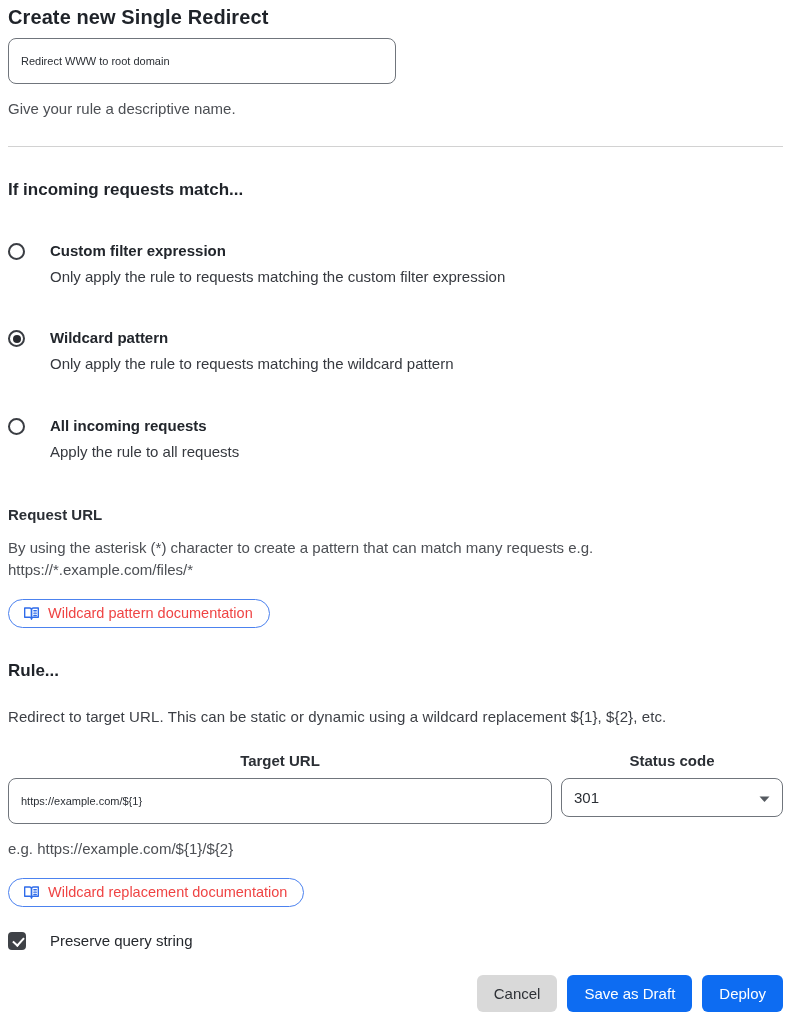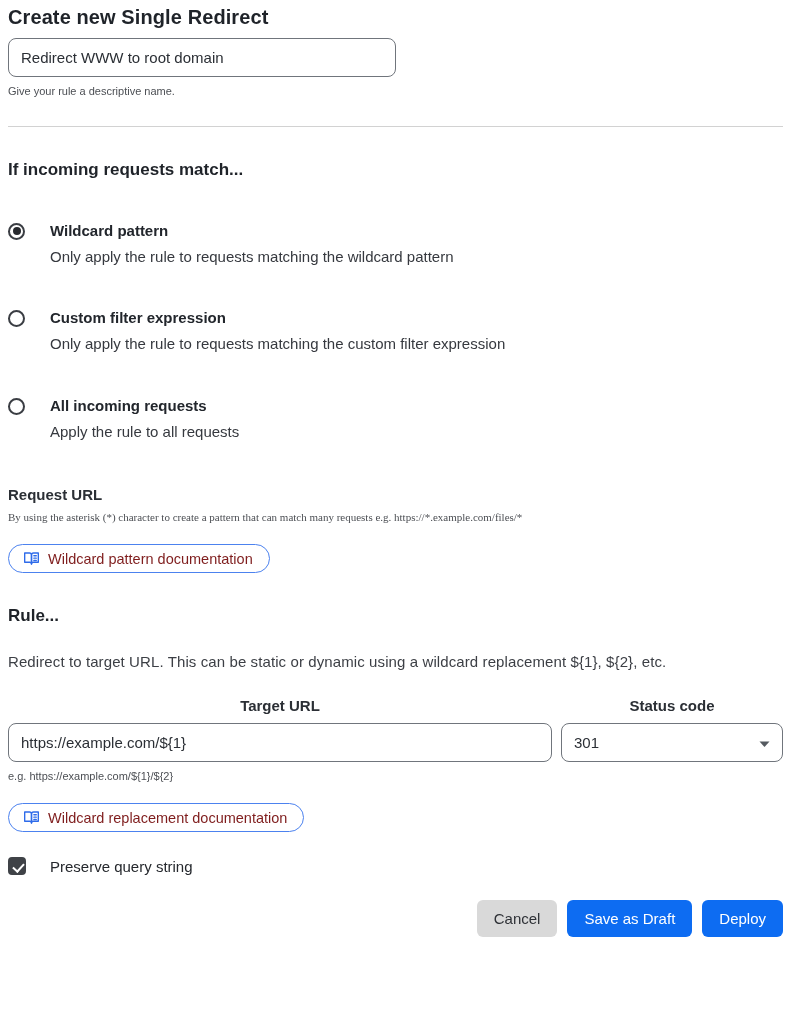--- a/index.html
+++ b/index.html
@@ -17,34 +17,34 @@
     color: #1f2329;
     letter-spacing: 0.1px;
   }
 
   .field-label { font-size: 15px; color: #2b2f35; margin-top: 26px; }
   .field-label.bold { font-weight: 700; }
 
   .text-input {
     display: block;
     margin-top: 9px;
-    height: 39px;
+    height: 46px;
     border: 1px solid #70757c;
     border-radius: 8px;
     padding: 16px 12px;
-    font-size: 15px;
+    font-size: 11px;
     font-family: "Liberation Sans", sans-serif;
     color: #2b2f35;
     background: #fff;
     outline: none;
   }
   .rule-name-input { width: 388px; }
   .full-width { width: 100%; }
 
-  .help-text { margin-top: 7px; font-size: 11px; color: #4c4f54; line-height: 1.45; }
+  .help-text { margin-top: 14px; font-size: 15px; color: #4c4f54; line-height: 1.45; }
 
   hr.divider { border: none; border-top: 1px solid #d2d2d2; margin-top: 26px; }
 
   h2.section-heading {
     margin-top: 33px;
     font-size: 17px;
     font-weight: 700;
     color: #1f2329;
   }
 
@@ -66,33 +66,33 @@
     left: 50%; top: 50%;
     width: 8px; height: 8px;
     transform: translate(-50%, -50%);
     background: #27292e;
     border-radius: 50%;
   }
   .radio-texts { margin-left: 25px; }
   .radio-label { font-size: 15px; font-weight: 700; color: #22262c; line-height: 1.2; }
   .radio-desc { margin-top: 7px; font-size: 15px; font-weight: 400; color: #36393f; line-height: 1.3; }
 
-  .request-help { max-width: 745px; font-family: Liberation Serif, serif; }
+  .request-help { max-width: 745px; }
 
   .doc-pill {
     margin-top: 18px;
     display: inline-flex;
     align-items: center;
     gap: 8px;
     height: 29px;
     padding: 0 16px 0 14px;
     border: 1px solid #4c82ef;
     border-radius: 15px;
     background: #fff;
-    color: #7f1d1d;
+    color: #ef4444;
     font-size: 14.5px;
     font-family: "Liberation Sans", sans-serif;
     cursor: pointer;
   }
   .doc-pill svg { display: block; }
 
   .then-desc { margin-top: 27px; font-size: 15px; color: #3c3f45; letter-spacing: 0.1px; }
 
   .two-col { display: flex; gap: 9px; margin-top: 27px; }
   .col-target { width: 544px; }
@@ -163,32 +163,32 @@
   <input class="text-input rule-name-input" type="text" value="Redirect WWW to root domain" style="">
   <div class="help-text">Give your rule a descriptive name.</div>
 
   <hr class="divider">
 
   <h2 class="section-heading">If incoming requests match...</h2>
 
   <div class="radio-group">
 
     <div class="radio-item">
+      <div class="radio-control"></div>
+      <div class="radio-texts">
+        <div class="radio-label">Custom filter expression</div>
+        <div class="radio-desc">Only apply the rule to requests matching the custom filter expression</div>
+      </div>
+    </div>
+
+    <div class="radio-item">
       <div class="radio-control checked"></div>
       <div class="radio-texts">
         <div class="radio-label">Wildcard pattern</div>
         <div class="radio-desc">Only apply the rule to requests matching the wildcard pattern</div>
-      </div>
-    </div>
-
-    <div class="radio-item">
-      <div class="radio-control"></div>
-      <div class="radio-texts">
-        <div class="radio-label">Custom filter expression</div>
-        <div class="radio-desc">Only apply the rule to requests matching the custom filter expression</div>
       </div>
     </div>
 
     <div class="radio-item">
       <div class="radio-control"></div>
       <div class="radio-texts">
         <div class="radio-label">All incoming requests</div>
         <div class="radio-desc">Apply the rule to all requests</div>
       </div>
     </div>

